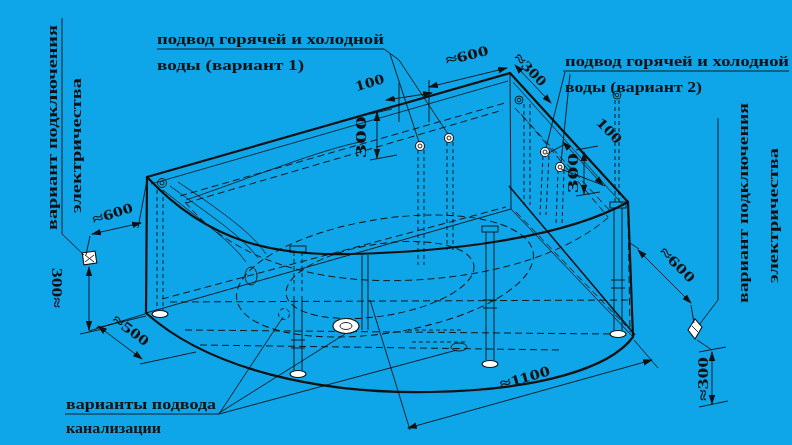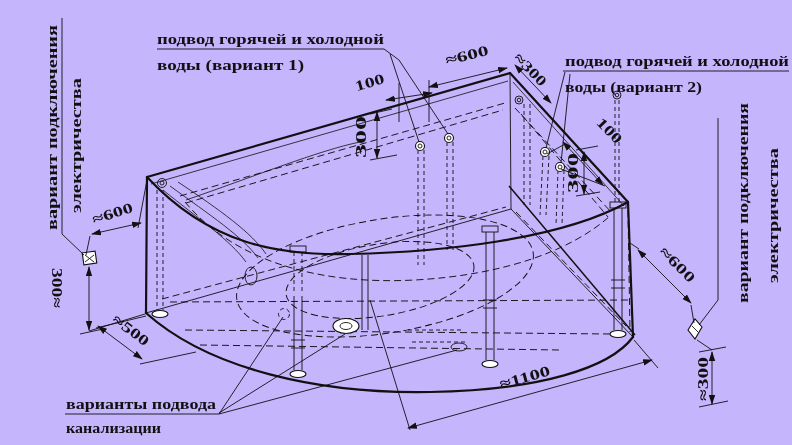--- a/index.html
+++ b/index.html
@@ -1,16 +1,16 @@
 <!DOCTYPE html>
 <html><head>
 <meta charset="utf-8">
 <style>
   html,body{margin:0;padding:0;background:#ffffff;}
-  #stage{position:relative;width:792px;height:445px;background:#c4b5fd;overflow:hidden;
+  #stage{position:relative;width:792px;height:445px;background:#0ea5e9;overflow:hidden;
          font-family:"Liberation Serif", serif;}
   svg{position:absolute;left:0;top:0;}
   text{fill:#111;font-family:"Liberation Serif", serif;font-weight:bold;}
   .lbl{font-size:15.5px;}
   .dim{font-size:14.5px;}
   .thick{stroke:#111;stroke-width:2.2;fill:none;stroke-linecap:round;}
   .med{stroke:#111;stroke-width:1.5;fill:none;}
   .thin{stroke:#111;stroke-width:0.9;fill:none;}
   .hair{stroke:#111;stroke-width:0.8;fill:none;}
   .dash{stroke:#111;stroke-width:0.95;fill:none;stroke-dasharray:7 4;}

